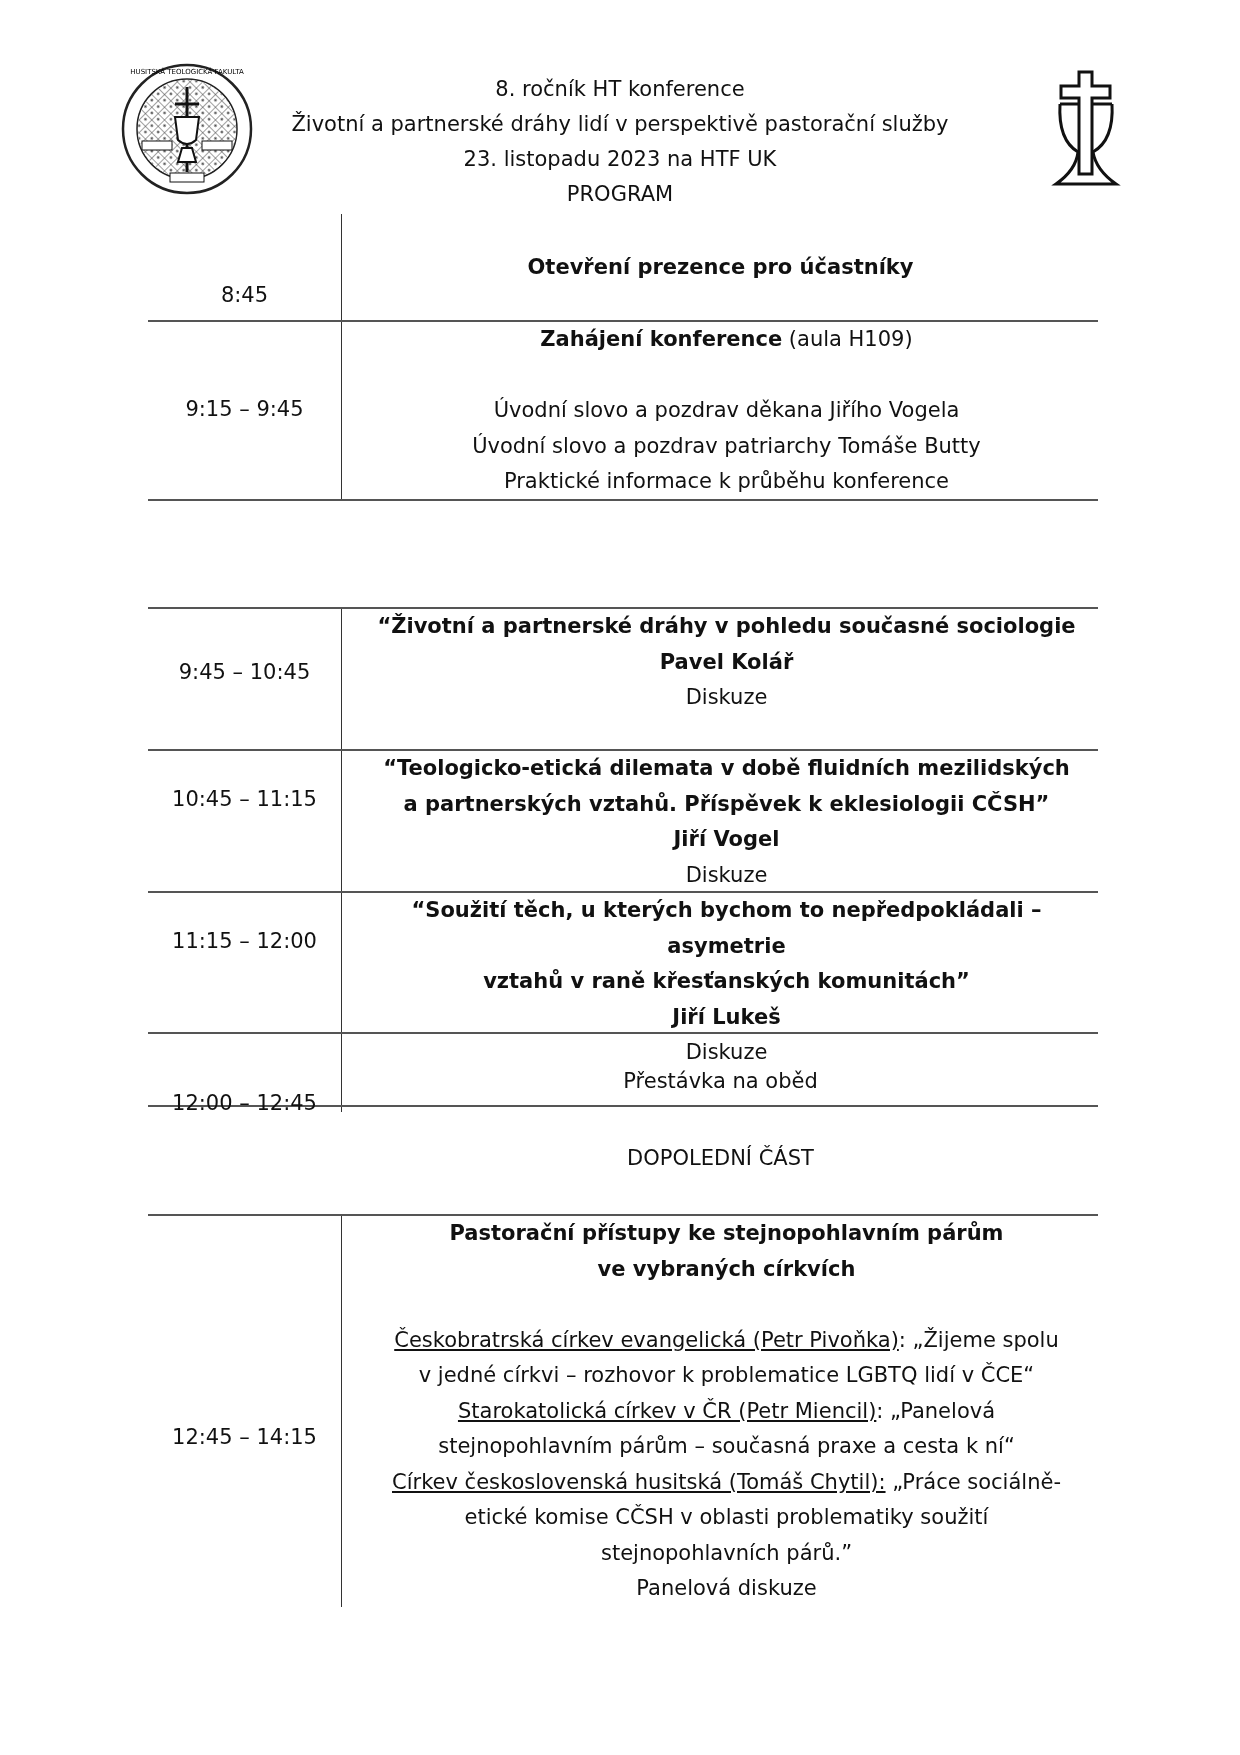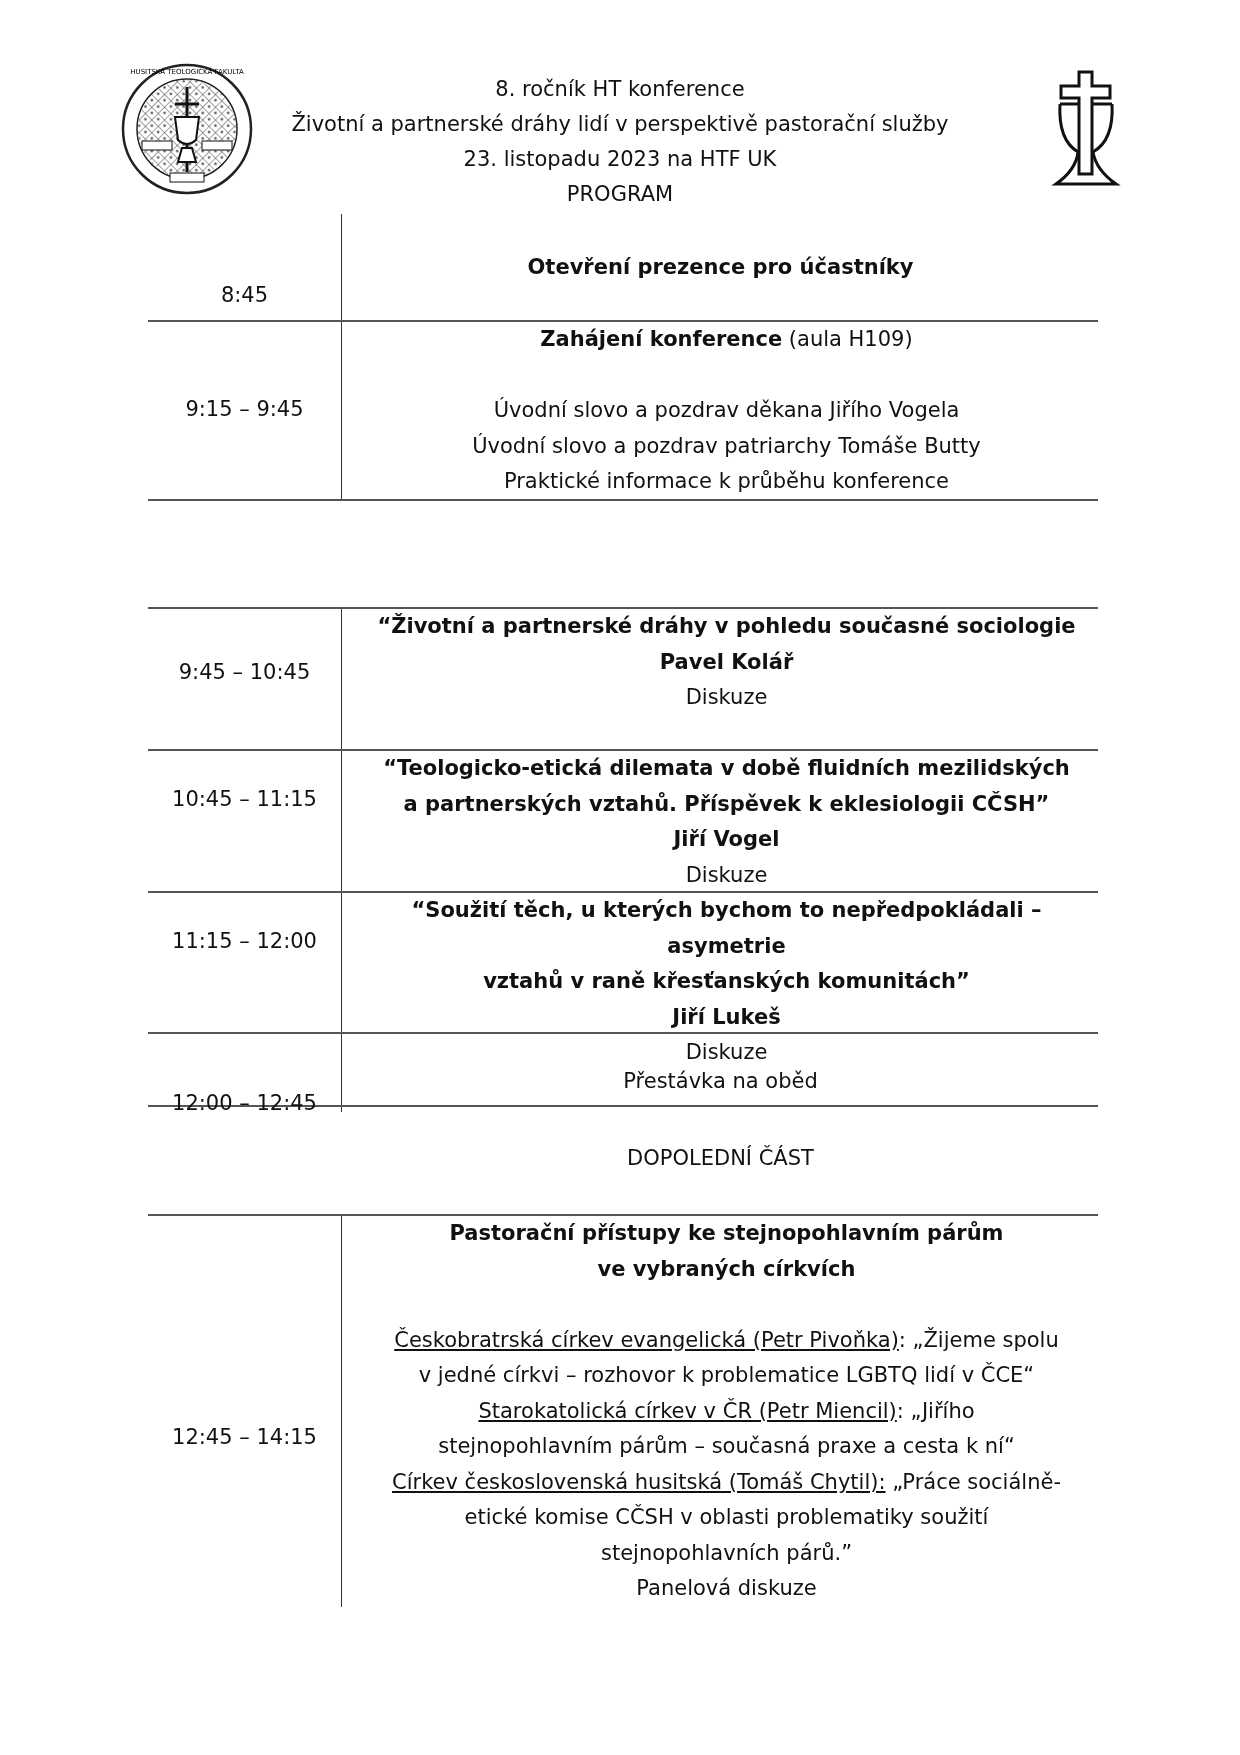--- a/index.html
+++ b/index.html
@@ -116,21 +116,21 @@
 
   <div class="section" style="top:1146px;">DOPOLEDNÍ ČÁST</div>
 
   <div class="time" style="top:1425px;">12:45 – 14:15</div>
   <div class="content" style="top:1216px;">
     <span class="line b">Pastorační přístupy ke stejnopohlavním párům</span>
     <span class="line b">ve vybraných církvích</span>
     <span class="line">&nbsp;</span>
     <span class="line"><span class="u">Českobratrská církev evangelická (Petr Pivoňka)</span><span>: „Žijeme spolu</span></span>
     <span class="line">v jedné církvi – rozhovor k problematice LGBTQ lidí v ČCE“</span>
-    <span class="line"><span class="u">Starokatolická církev v ČR (Petr Miencil)</span><span>: „Jiřího</span></span>
+    <span class="line"><span class="u">Starokatolická církev v ČR (Petr Miencil)</span><span>: „Panelová</span></span>
     <span class="line">stejnopohlavním párům – současná praxe a cesta k ní“</span>
     <span class="line"><span class="u">Církev československá husitská (Tomáš Chytil):</span><span> „Práce sociálně-</span></span>
     <span class="line">etické komise CČSH v oblasti problematiky soužití</span>
     <span class="line">stejnopohlavních párů.”</span>
     <span class="line">Panelová diskuze</span>
   </div>
 
 </div>
 
 </body></html>

